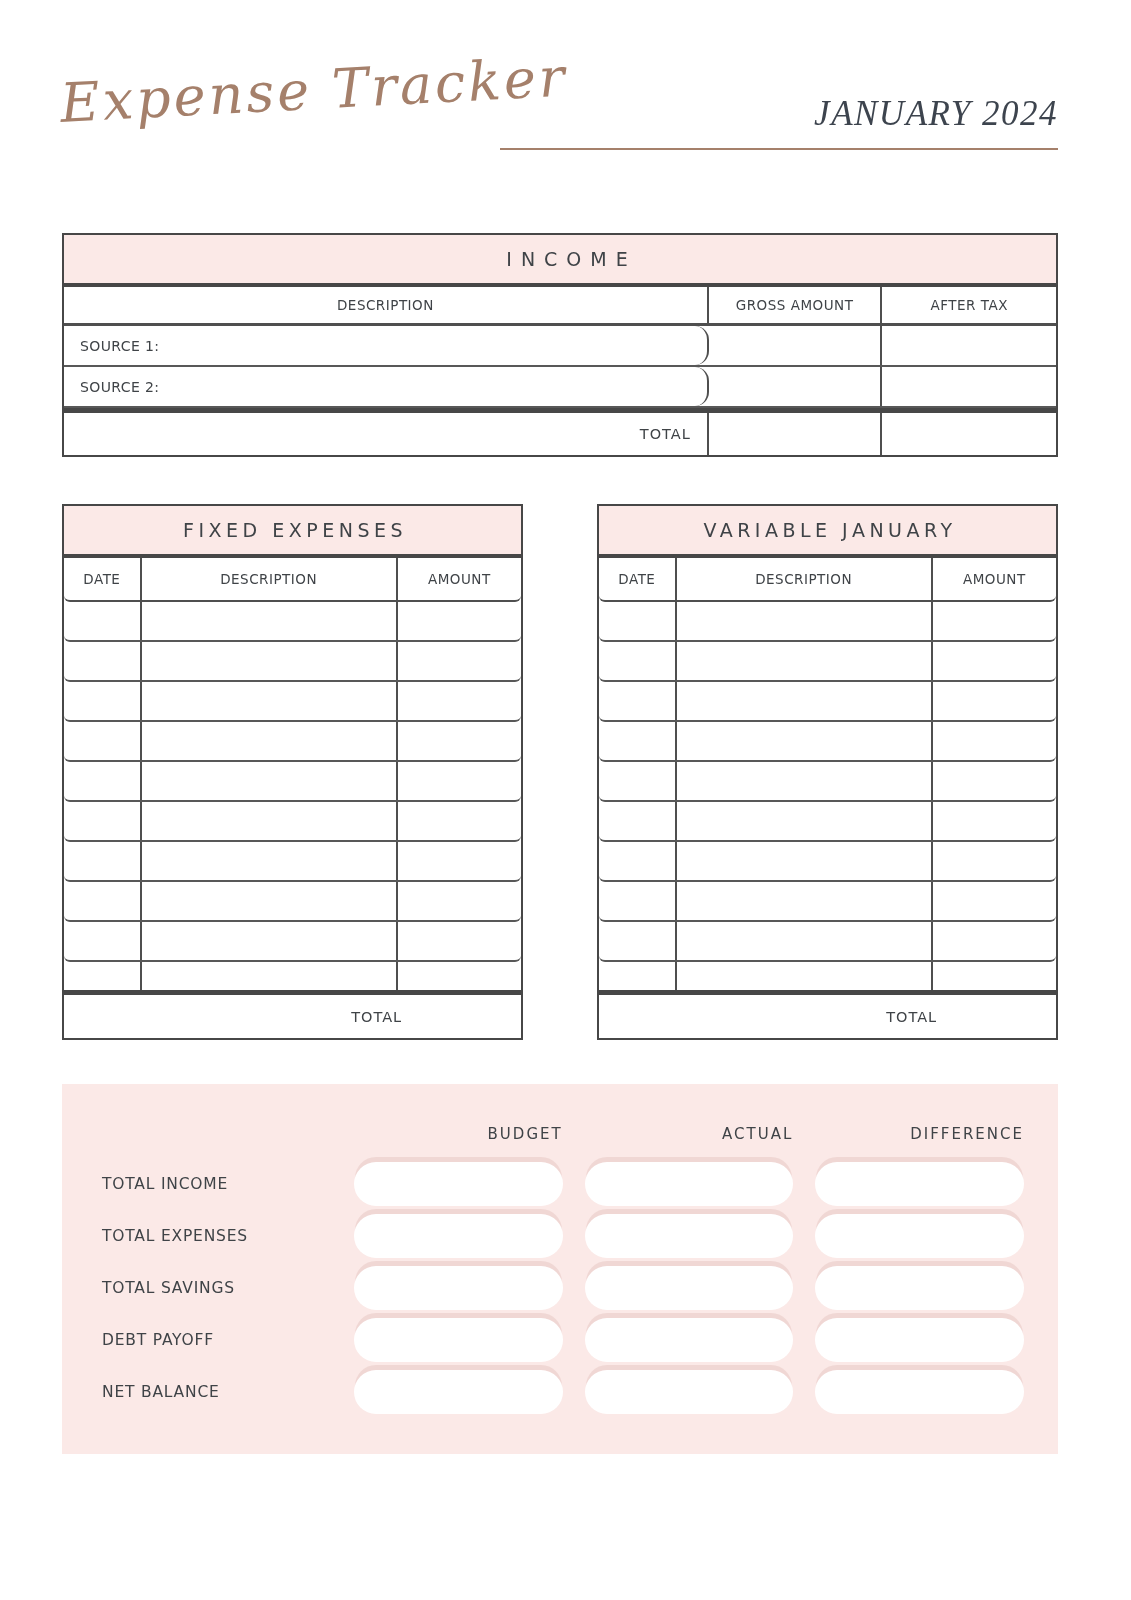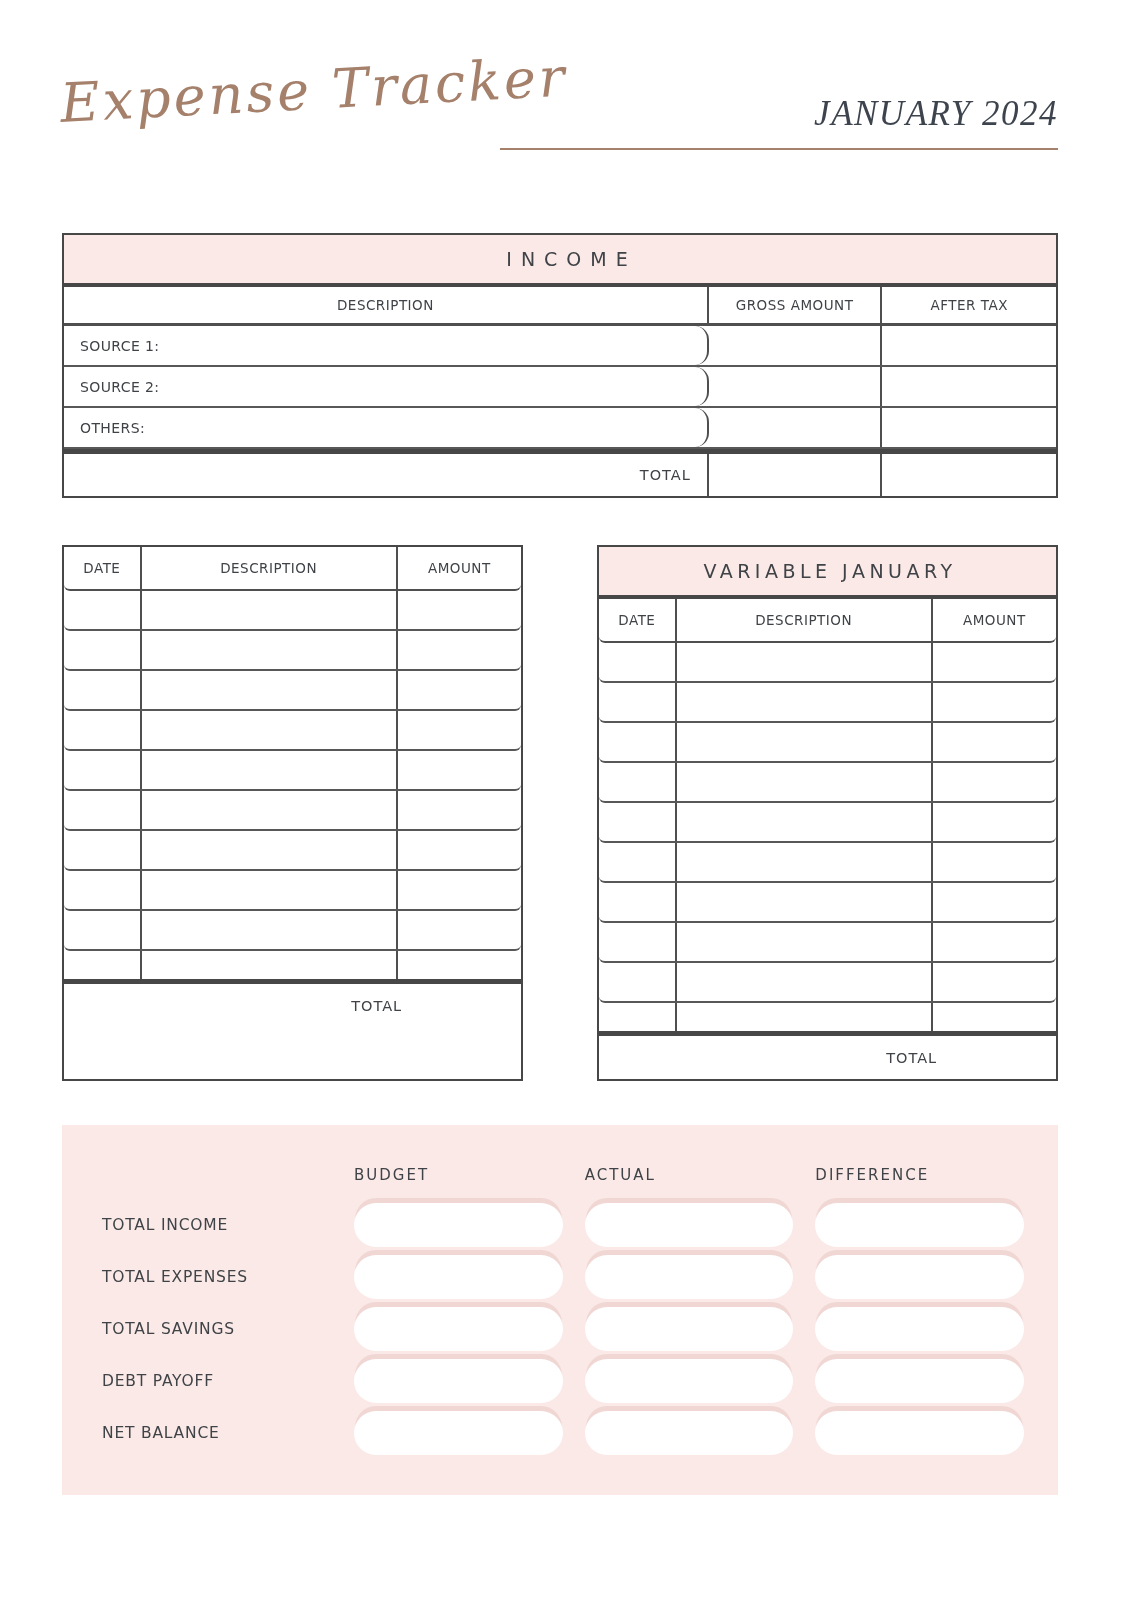--- a/index.html
+++ b/index.html
@@ -94,21 +94,21 @@
     margin-top: 44px;
     background: var(--pink, #fbe9e7);
     padding: 26px 34px 36px 40px;
     display: grid;
     grid-template-columns: 230px 1fr 1fr 1fr;
     grid-template-rows: 48px repeat(5, 52px);
     column-gap: 22px;
     align-items: center;
   }
   .s-colhead {
-    text-align: left; font-size: 15px; letter-spacing: 2px;
+    text-align: right; font-size: 15px; letter-spacing: 2px;
     color: var(--ink, #3f4347);
   }
   .s-label { font-size: 15.5px; letter-spacing: .8px; color: var(--ink, #3f4347); }
   .pill {
     height: 44px; border-radius: 22px; background: #ffffff;
     box-shadow: 0 -6px 0 -1px rgba(226, 192, 188, 0.45);
   }
   .contents { display: contents; }
 </style>
 </head>
@@ -132,35 +132,31 @@
     <div class="inc-grid inc-row">
       <div class="cell v lbl">SOURCE 1:</div>
       <div class="cell v"></div>
       <div class="cell"></div>
     </div>
     <div class="inc-grid inc-row">
       <div class="cell v lbl">SOURCE 2:</div>
       <div class="cell v"></div>
       <div class="cell"></div>
     </div>
-    <div class="inc-grid inc-row">
-      <div class="cell v lbl">OTHERS:</div>
-      <div class="cell v"></div>
-      <div class="cell"></div>
-    </div>
     <div class="inc-grid inc-total">
       <div class="cell v lbl">TOTAL</div>
       <div class="cell v"></div>
       <div class="cell"></div>
     </div>
   </section>
 
   <div class="exp-wrap">
 
     <section class="exp">
+      <div class="band">FIXED EXPENSES</div>
       <div class="exp-grid exp-head">
         <div class="cell v">DATE</div>
         <div class="cell v">DESCRIPTION</div>
         <div class="cell">AMOUNT</div>
       </div>
       <div class="exp-body">
           <div class="exp-grid exp-row">
             <div class="cell v"></div>
             <div class="cell v"></div>
             <div class="cell"></div>

